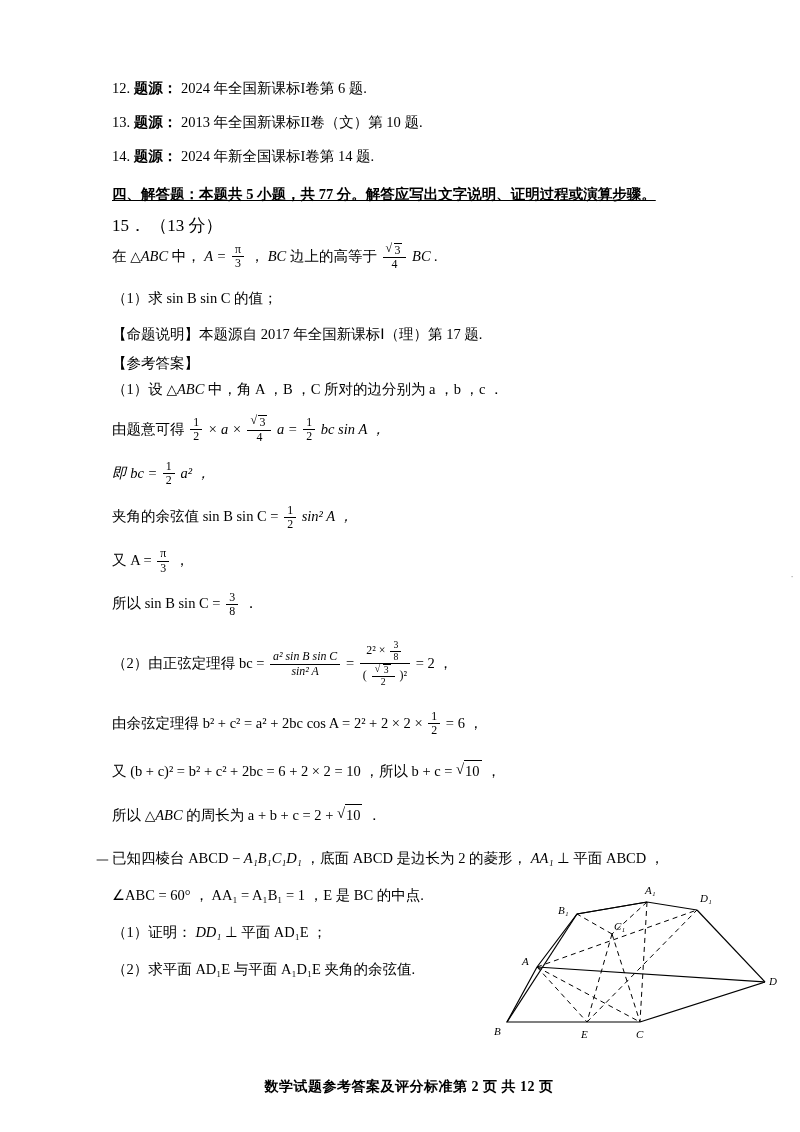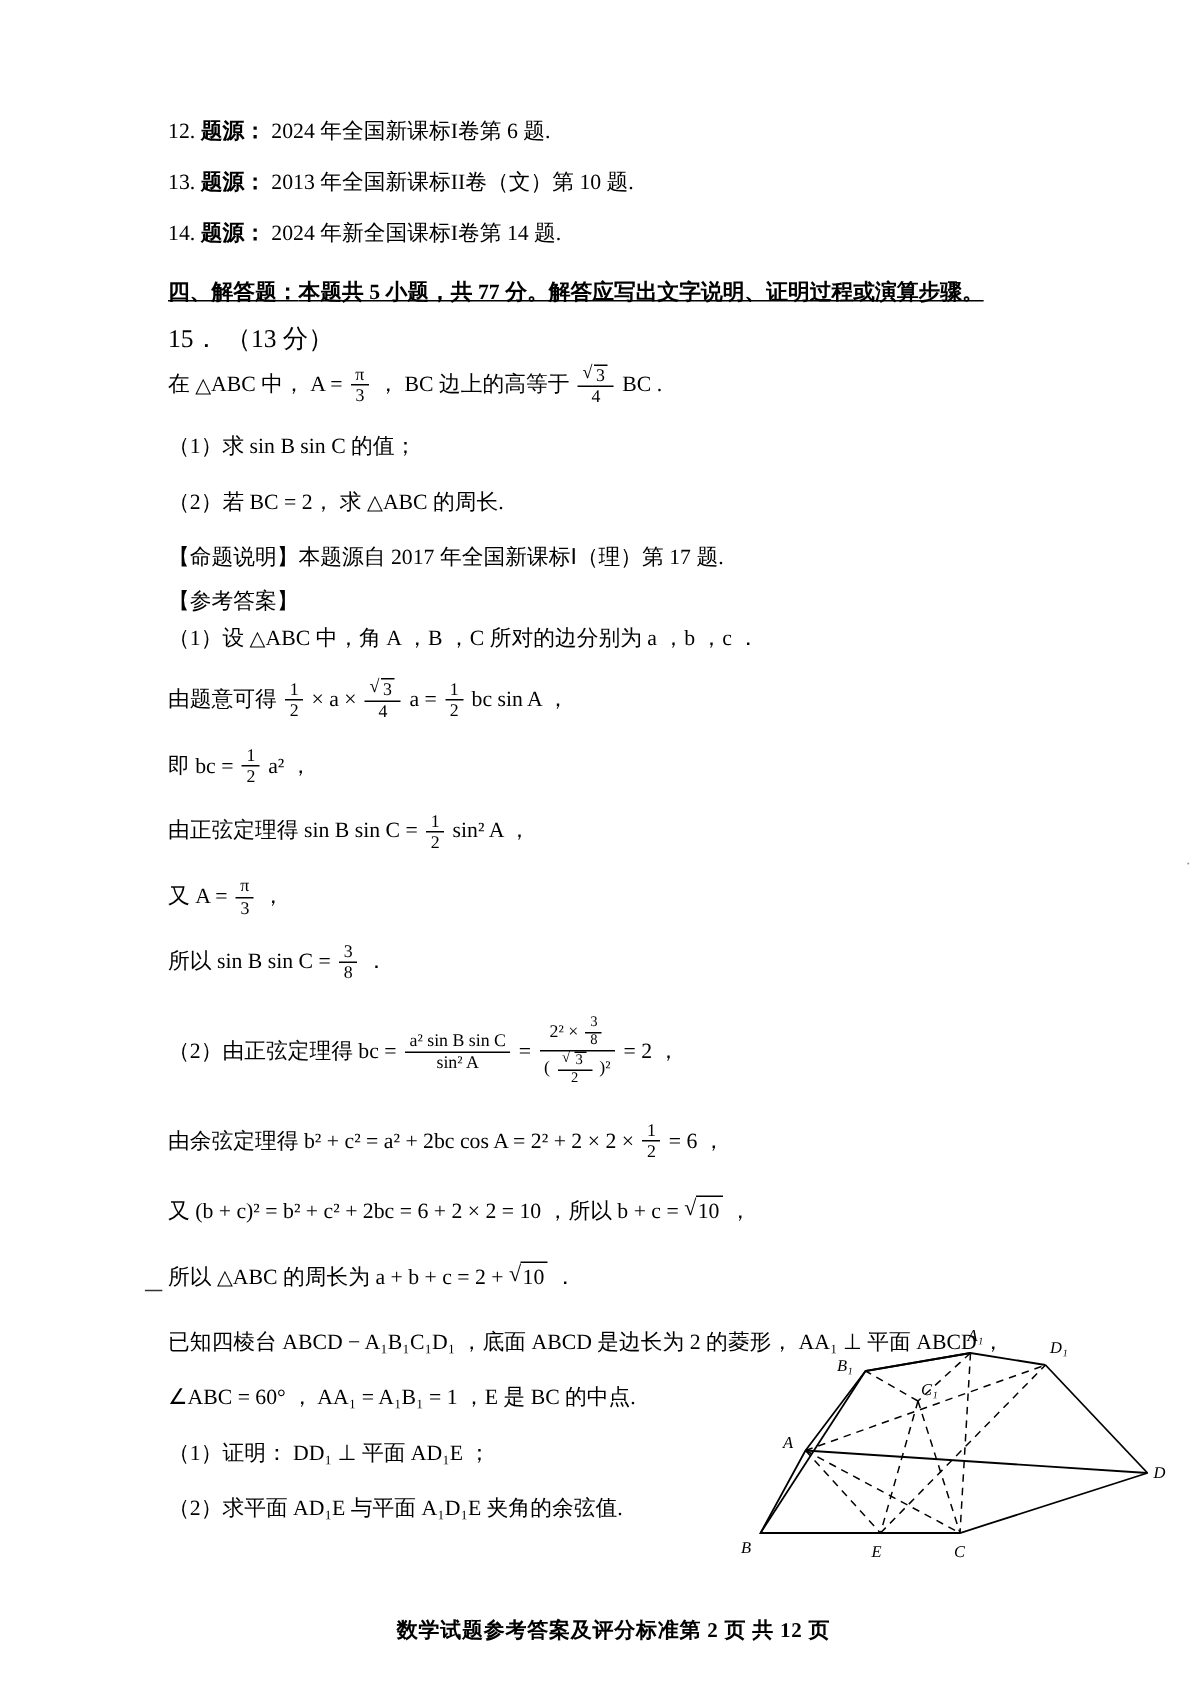--- a/index.html
+++ b/index.html
@@ -44,21 +44,21 @@
   }
   .frac .num { display:block; padding:0 3px; }
   .frac .den { display:block; padding:0 3px; border-top:1px solid #000; }
   .sqrt { display:inline-block; position:relative; padding-left:7px; margin:0 1px; }
   .sqrt:before {
     content:"\221A";
     position:absolute; left:-1px; top:-0.08em;
     font-size:1.02em;
   }
   .sqrt > span { border-top:1px solid #000; padding:0 2px 0 1px; display:inline-block; }
-  .it { }
+  .it { font-style:italic; }
   .tri:before { content:"\25B3"; font-size:0.95em; }
 
   .fig {
     position:absolute;
     right:18px;
     top:872px;
     width:300px;
     height:185px;
   }
   .footer {
@@ -132,27 +132,20 @@
       <span>边上的高等于</span>
       <span class="frac">
         <span class="num"><span class="sqrt"><span>3</span></span></span>
         <span class="den">4</span>
       </span>
       <span class="it">BC .</span>
     </div>
 
     <div class="mathline sub">（1）求 sin B sin C 的值；</div>
 
-    <div class="mathline sub">
-      <span>（2）若</span>
-      <span class="it">BC = 2，</span>
-      <span>求</span>
-      <span class="tri"></span><span class="it">ABC</span>
-      <span>的周长.</span>
-    </div>
 
     <div class="tag">
       <span>【命题说明】</span><span>本题源自 2017 年全国新课标Ⅰ（理）第 17 题.</span>
     </div>
 
     <div class="tag">【参考答案】</div>
 
     <div class="mathline">
       <span>（1）设</span>
       <span class="tri"></span><span class="it">ABC</span>
@@ -181,21 +174,21 @@
     <div class="mathline">
       <span class="it">即 bc =</span>
       <span class="frac">
         <span class="num">1</span>
         <span class="den">2</span>
       </span>
       <span class="it">a² ，</span>
     </div>
 
     <div class="mathline">
-      <span>由正弦定理得 sin B sin C =</span>
+      <span>夹角的余弦值 sin B sin C =</span>
       <span class="frac">
         <span class="num">1</span>
         <span class="den">2</span>
       </span>
       <span class="it">sin² A ，</span>
     </div>
 
     <div class="mathline">
       <span>又 A =</span>
       <span class="frac">

